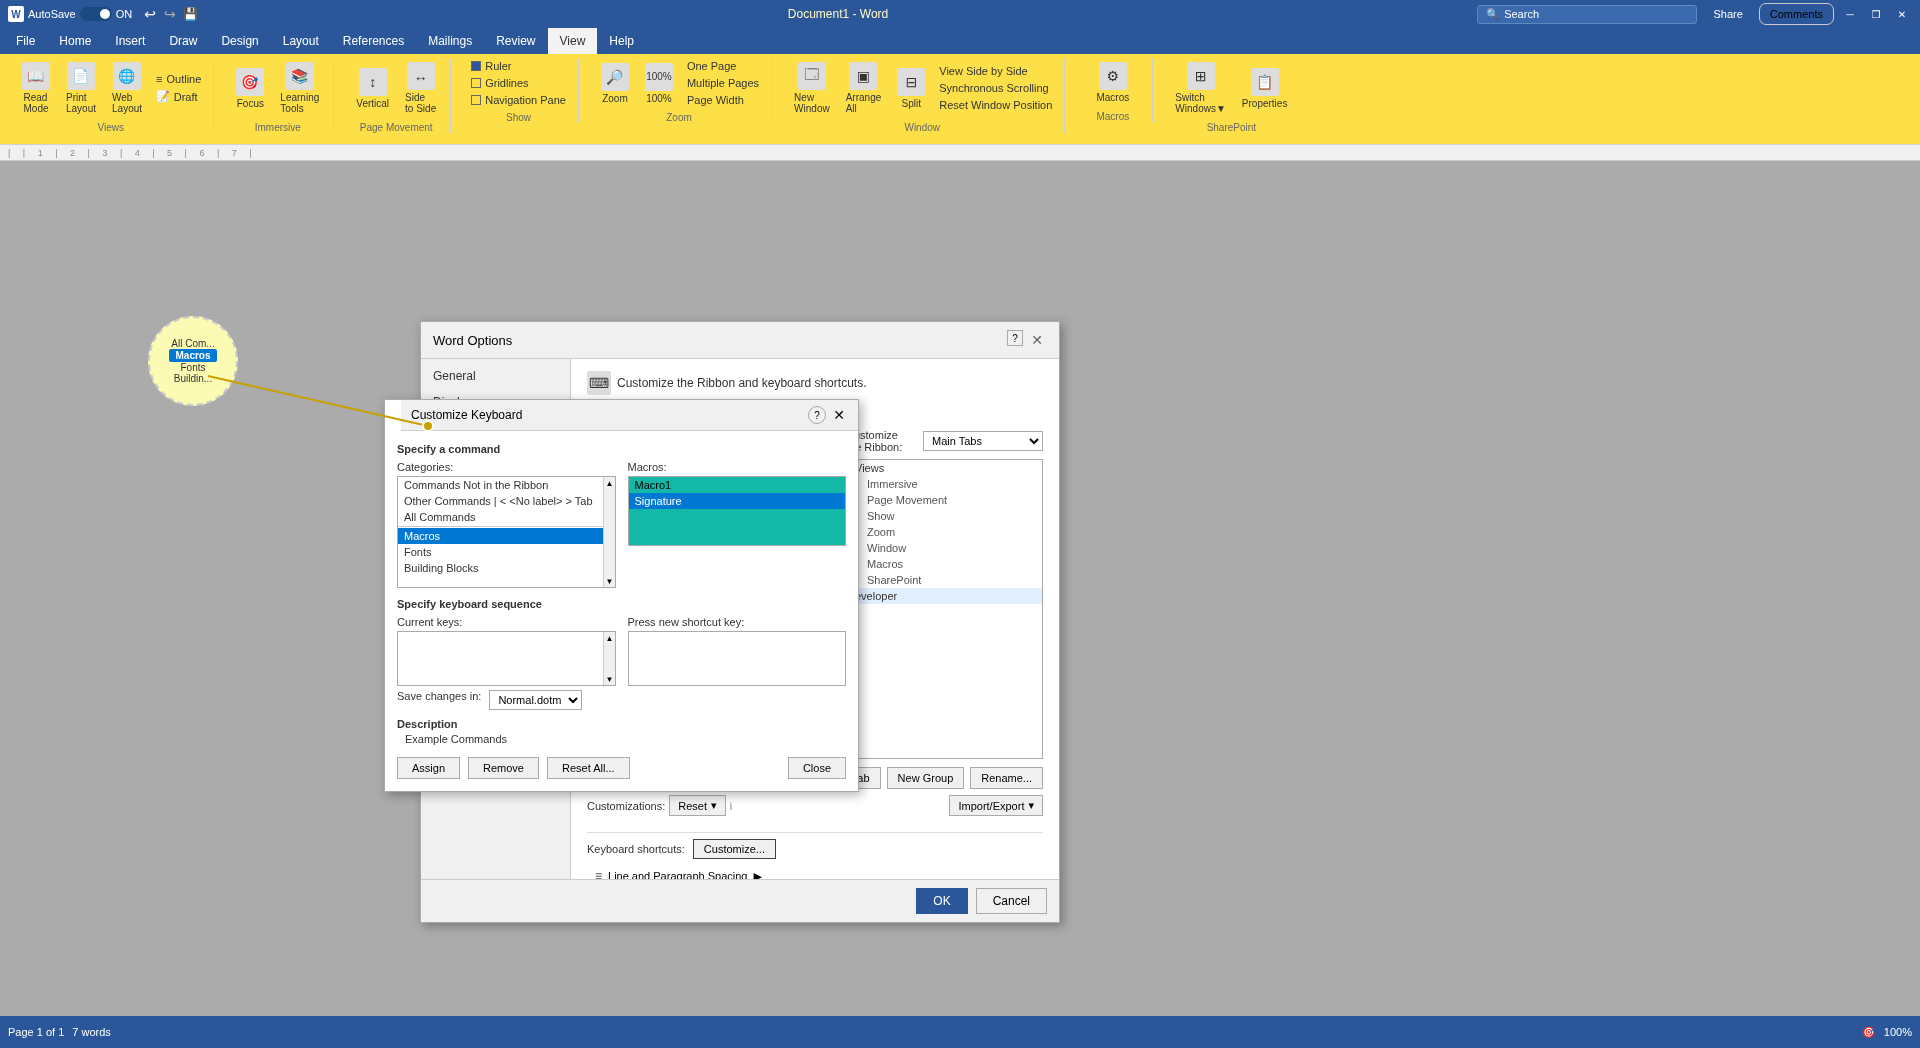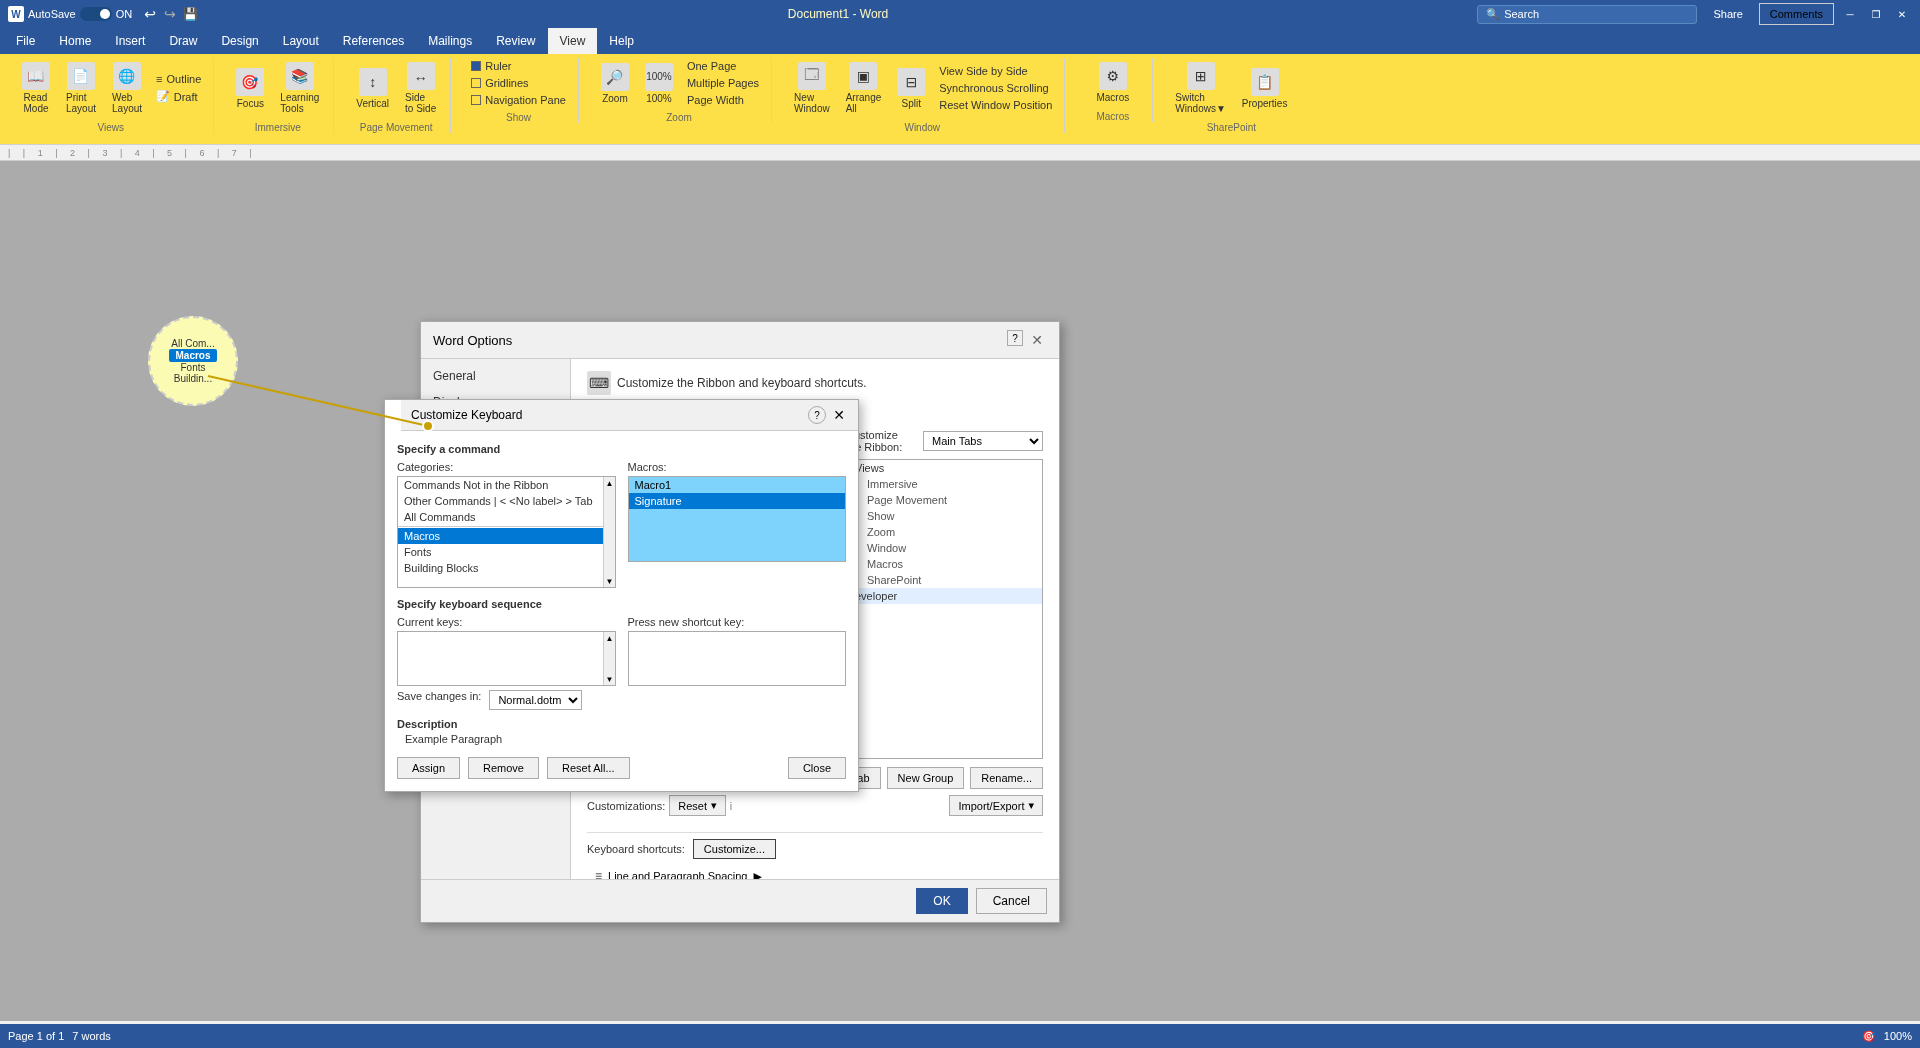--- a/index.html
+++ b/index.html
@@ -171,21 +171,21 @@
       border: none;
       padding: 4px 10px;
       border-radius: 3px;
       cursor: pointer;
       font-size: 11px;
     }
     .comments-btn {
       background: none;
       border: 1px solid #ccc;
       padding: 4px 10px;
-      border-radius: 0;
+      border-radius: 7px;
       cursor: pointer;
       font-size: 11px;
     }
 
     
     .ruler {
       height: 16px;
       background: #f0f0f0;
       border-bottom: 1px solid #ccc;
       display: flex;
@@ -422,22 +422,22 @@
       justify-content: space-between;
     }
     .ck-list-scroll-btn {
       width: 12px; height: 12px;
       display: flex; align-items: center; justify-content: center;
       font-size: 8px;
       cursor: pointer;
     }
     .macros-box {
       border: 1px solid #aaa;
-      height: 86px;
-      background: #7dd3fc;
+      height: 70px;
+      background: #14b8a6;
       font-size: 11px;
     }
     .macros-box-item {
       padding: 2px 6px;
       cursor: pointer;
     }
     .macros-box-item.selected {
       background: #0078d4;
       color: white;
     }
@@ -550,21 +550,21 @@
       background: #0078d4;
       color: white;
       padding: 1px 6px;
       border-radius: 2px;
       font-size: 10px;
       font-weight: bold;
     }
 
     
     .status-bar {
-      height: 24px;
+      height: 32px;
       background: #2b579a;
       display: flex;
       align-items: center;
       padding: 0 8px;
       color: white;
       font-size: 11px;
       position: fixed;
       bottom: 0;
       width: 1920px;
     }
@@ -1018,21 +1018,21 @@
 
       <div class="ck-save-row">
         <span class="ck-save-label">Save changes in:</span>
         <select class="ck-save-select">
           <option>Normal.dotm</option>
         </select>
       </div>
 
       <div class="ck-description-section">
         <div class="ck-description-label">Description</div>
-        <div class="ck-description-text">Example Paragraph</div>
+        <div class="ck-description-text">Example Commands</div>
       </div>
 
       <div class="ck-buttons-row">
         <button class="ck-btn">Assign</button>
         <button class="ck-btn">Remove</button>
         <button class="ck-btn">Reset All...</button>
         <button class="ck-close-main-btn">Close</button>
       </div>
     </div>
   </div>

